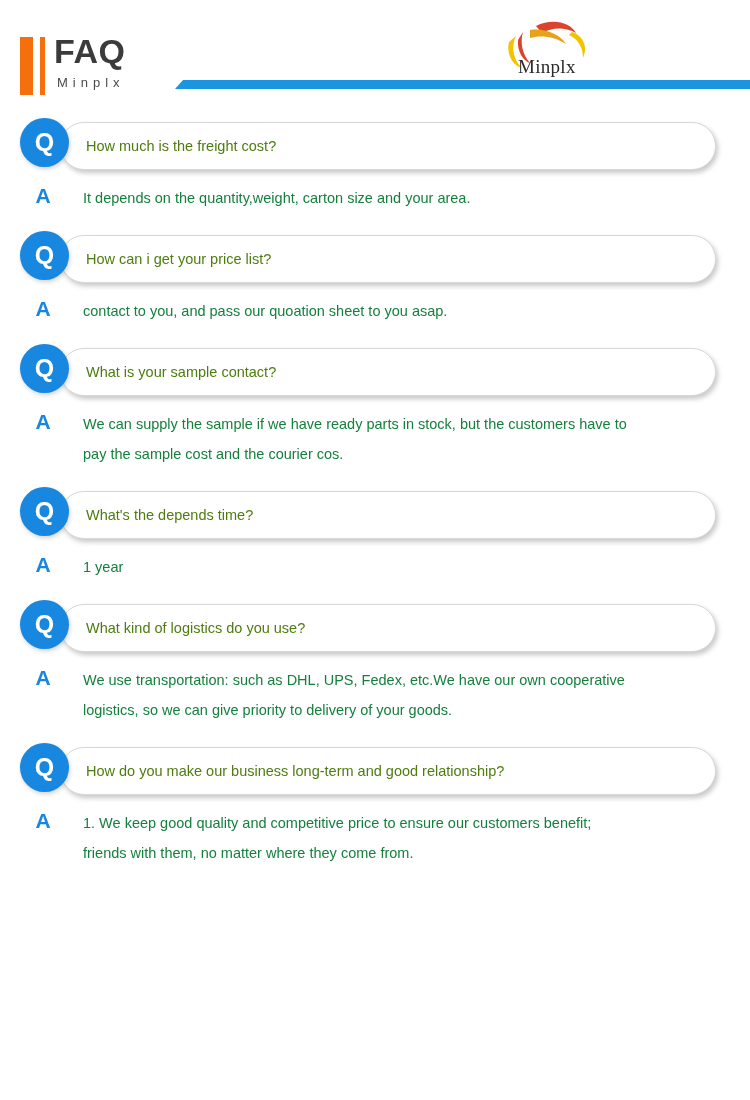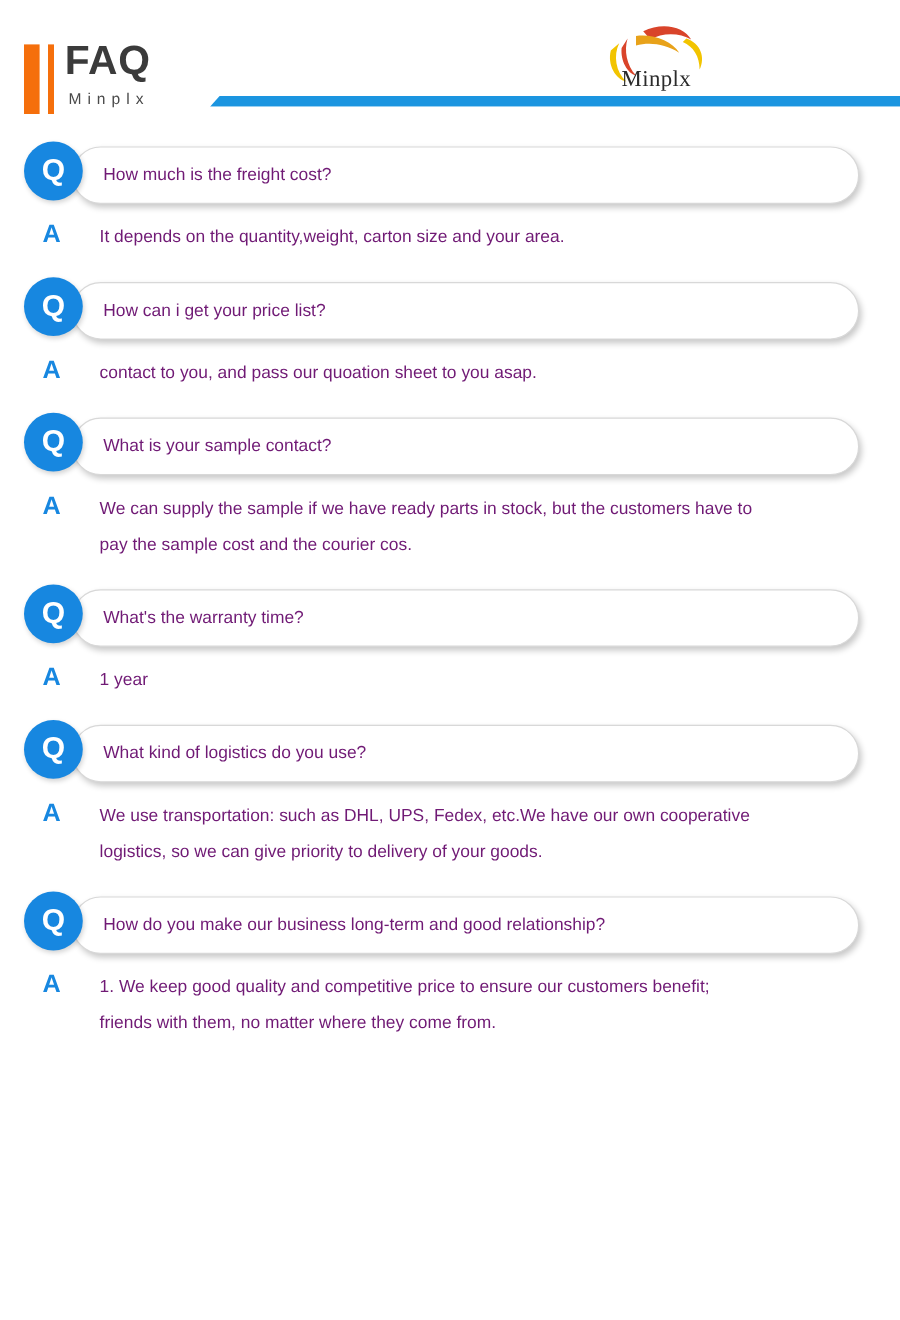--- a/index.html
+++ b/index.html
@@ -130,21 +130,21 @@
   }
   .question-text {
     position: absolute;
     left: 66px;
     top: 0;
     height: 56px;
     right: 10px;
     display: flex;
     align-items: center;
     font-size: 14.5px;
-    color: #701a75;
+    color: #4d7c0f;
     z-index: 4;
   }
 
   .answer-row {
     position: relative;
     margin-left: 20px;
     margin-right: 34px;
     padding-top: 9px;
     padding-bottom: 4px;
     display: flex;
@@ -155,21 +155,21 @@
     color: #1787e0;
     font-size: 21px;
     font-weight: bold;
     text-align: center;
     line-height: 24px;
     padding-top: 1px;
   }
   .answer-text {
     flex: 1 1 auto;
     font-size: 14.5px;
-    color: #701a75;
+    color: #15803d;
     line-height: 30px;
     padding-left: 17px;
   }
   .answer-text .aline { display: block; }
 
   .spacer-sm { height: 14px; }
 </style>
 </head>
 <body>
 
@@ -241,21 +241,21 @@
         <span class="aline">pay the sample cost and the courier cos.</span>
       </div>
     </div>
     <div class="spacer-sm"></div>
   </div>
 
   <div class="faq-item">
     <div class="question-row">
       <div class="bubble"></div>
       <div class="q-badge">Q</div>
-      <div class="question-text">What's the warranty time?</div>
+      <div class="question-text">What's the depends time?</div>
     </div>
     <div class="answer-row">
       <div class="a-badge">A</div>
       <div class="answer-text">
         <span class="aline">1 year</span>
       </div>
     </div>
     <div class="spacer-sm"></div>
   </div>
 

